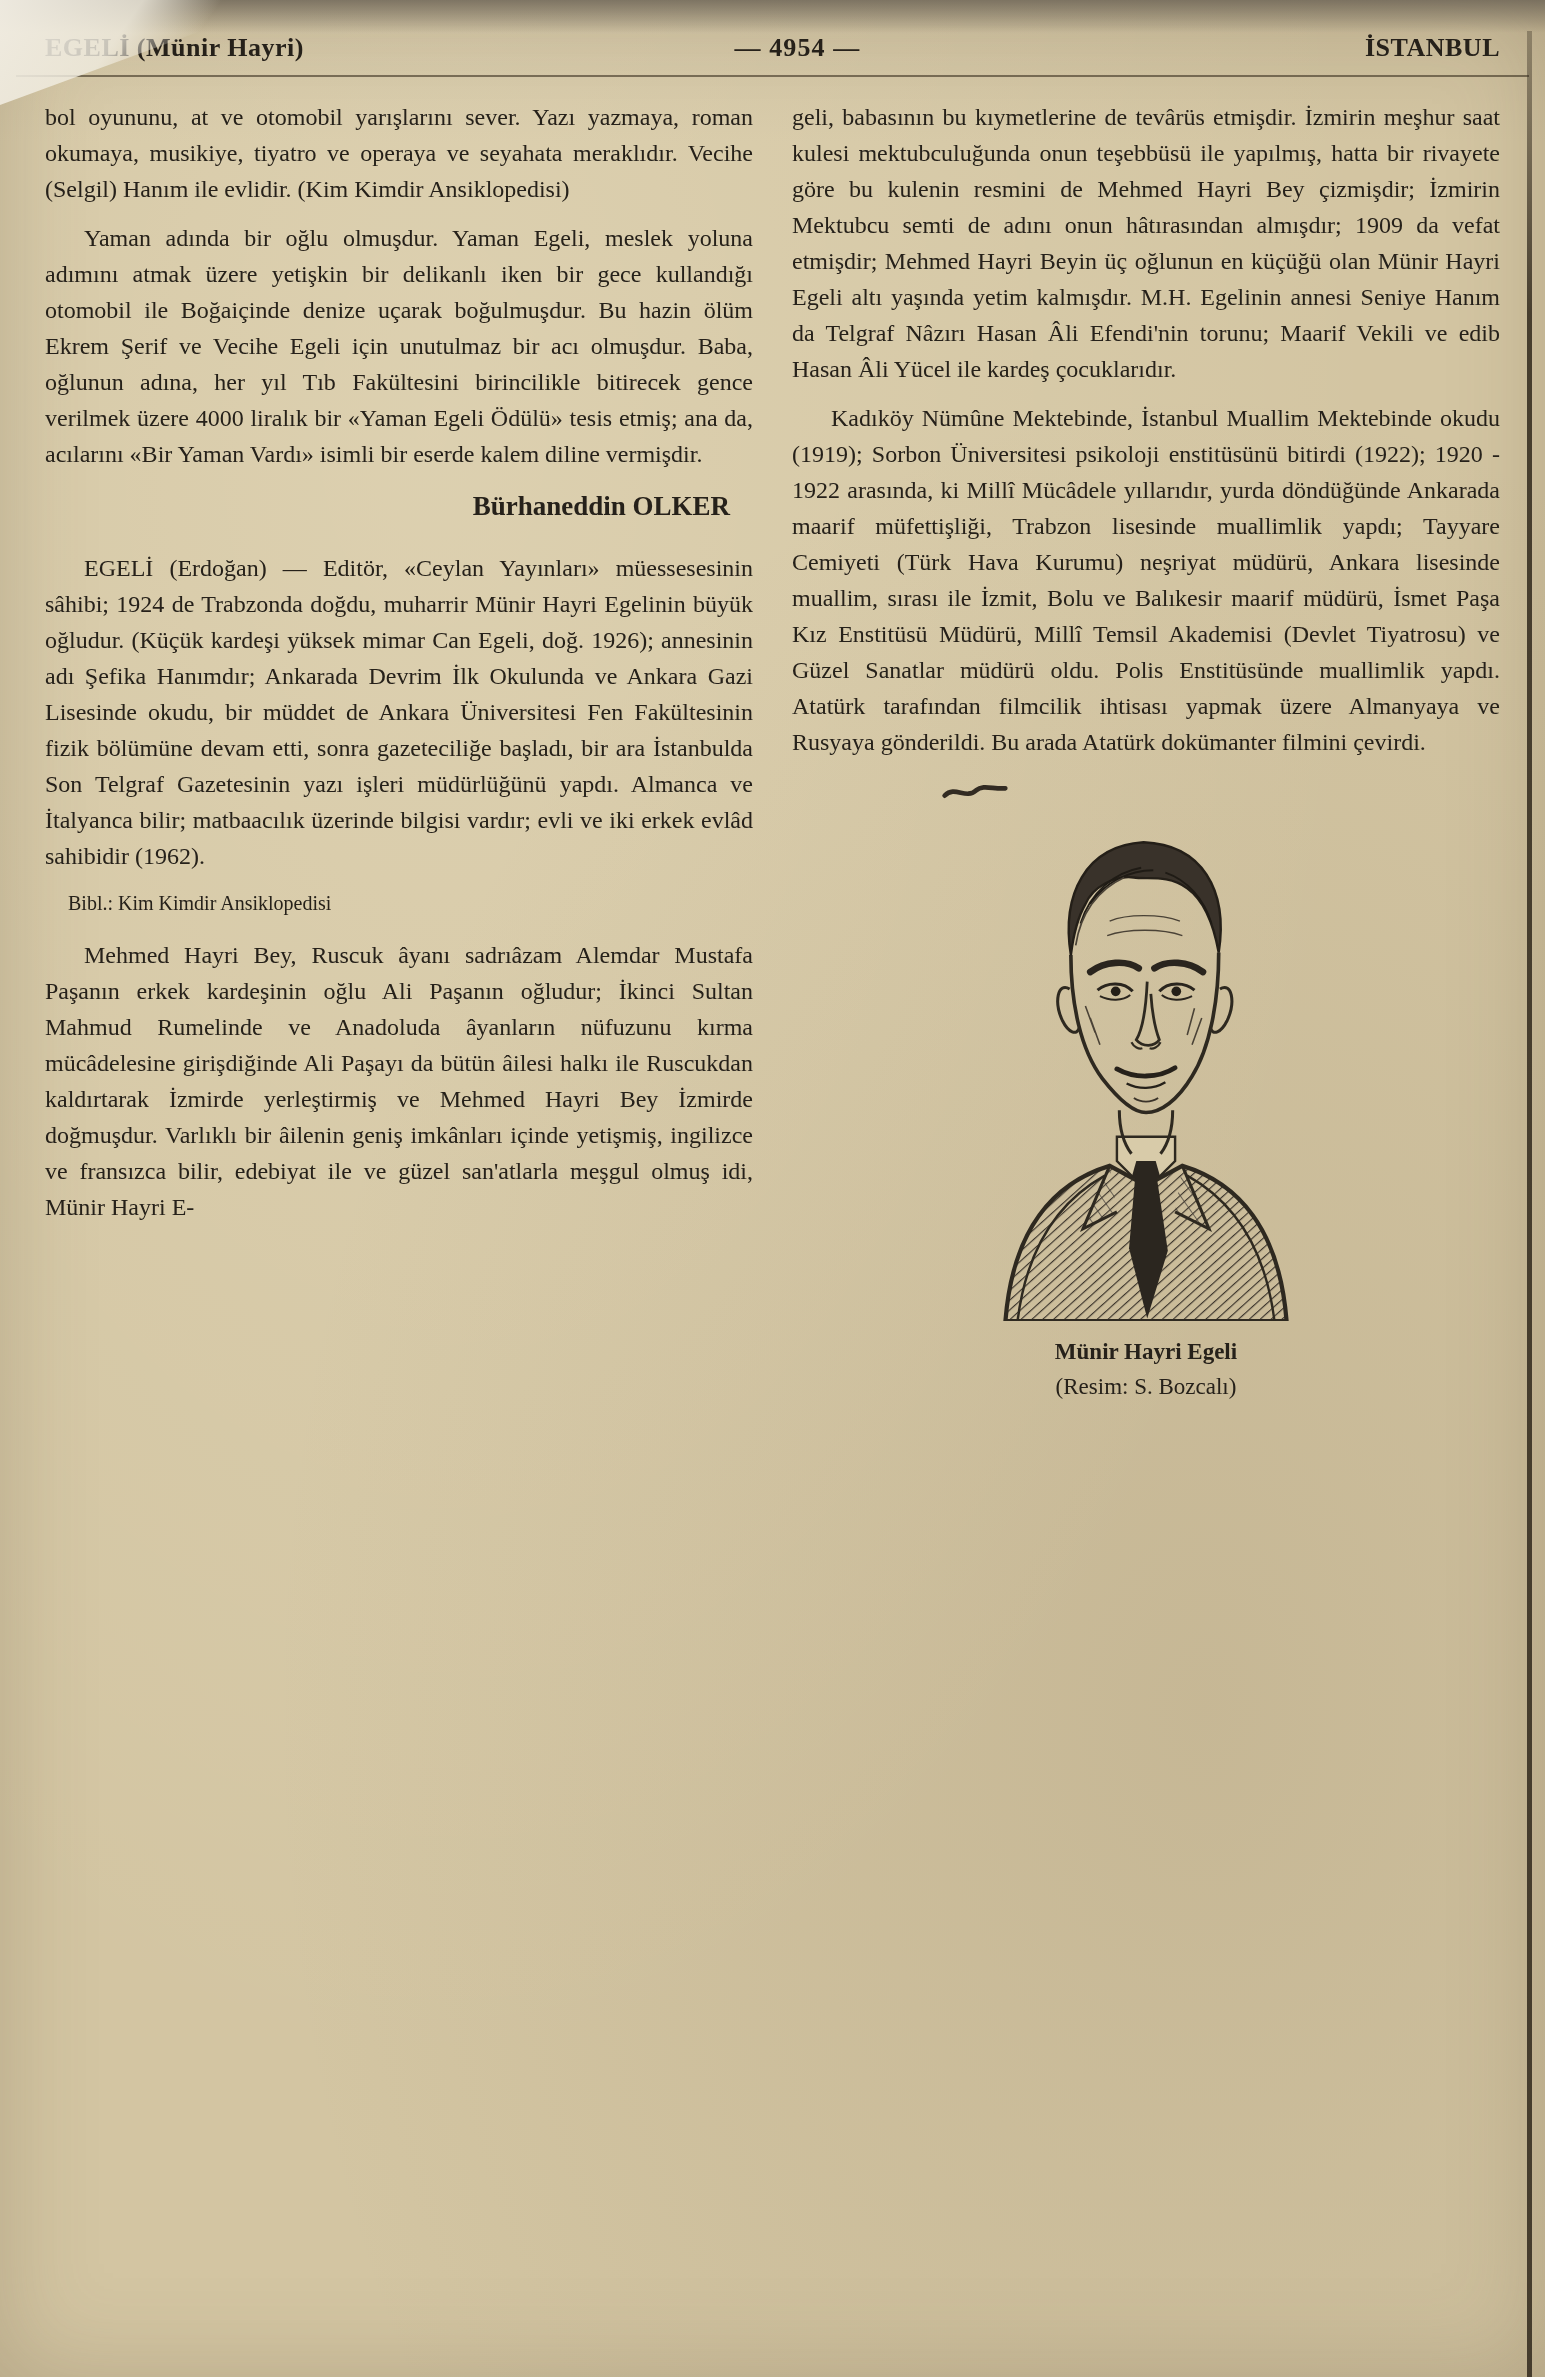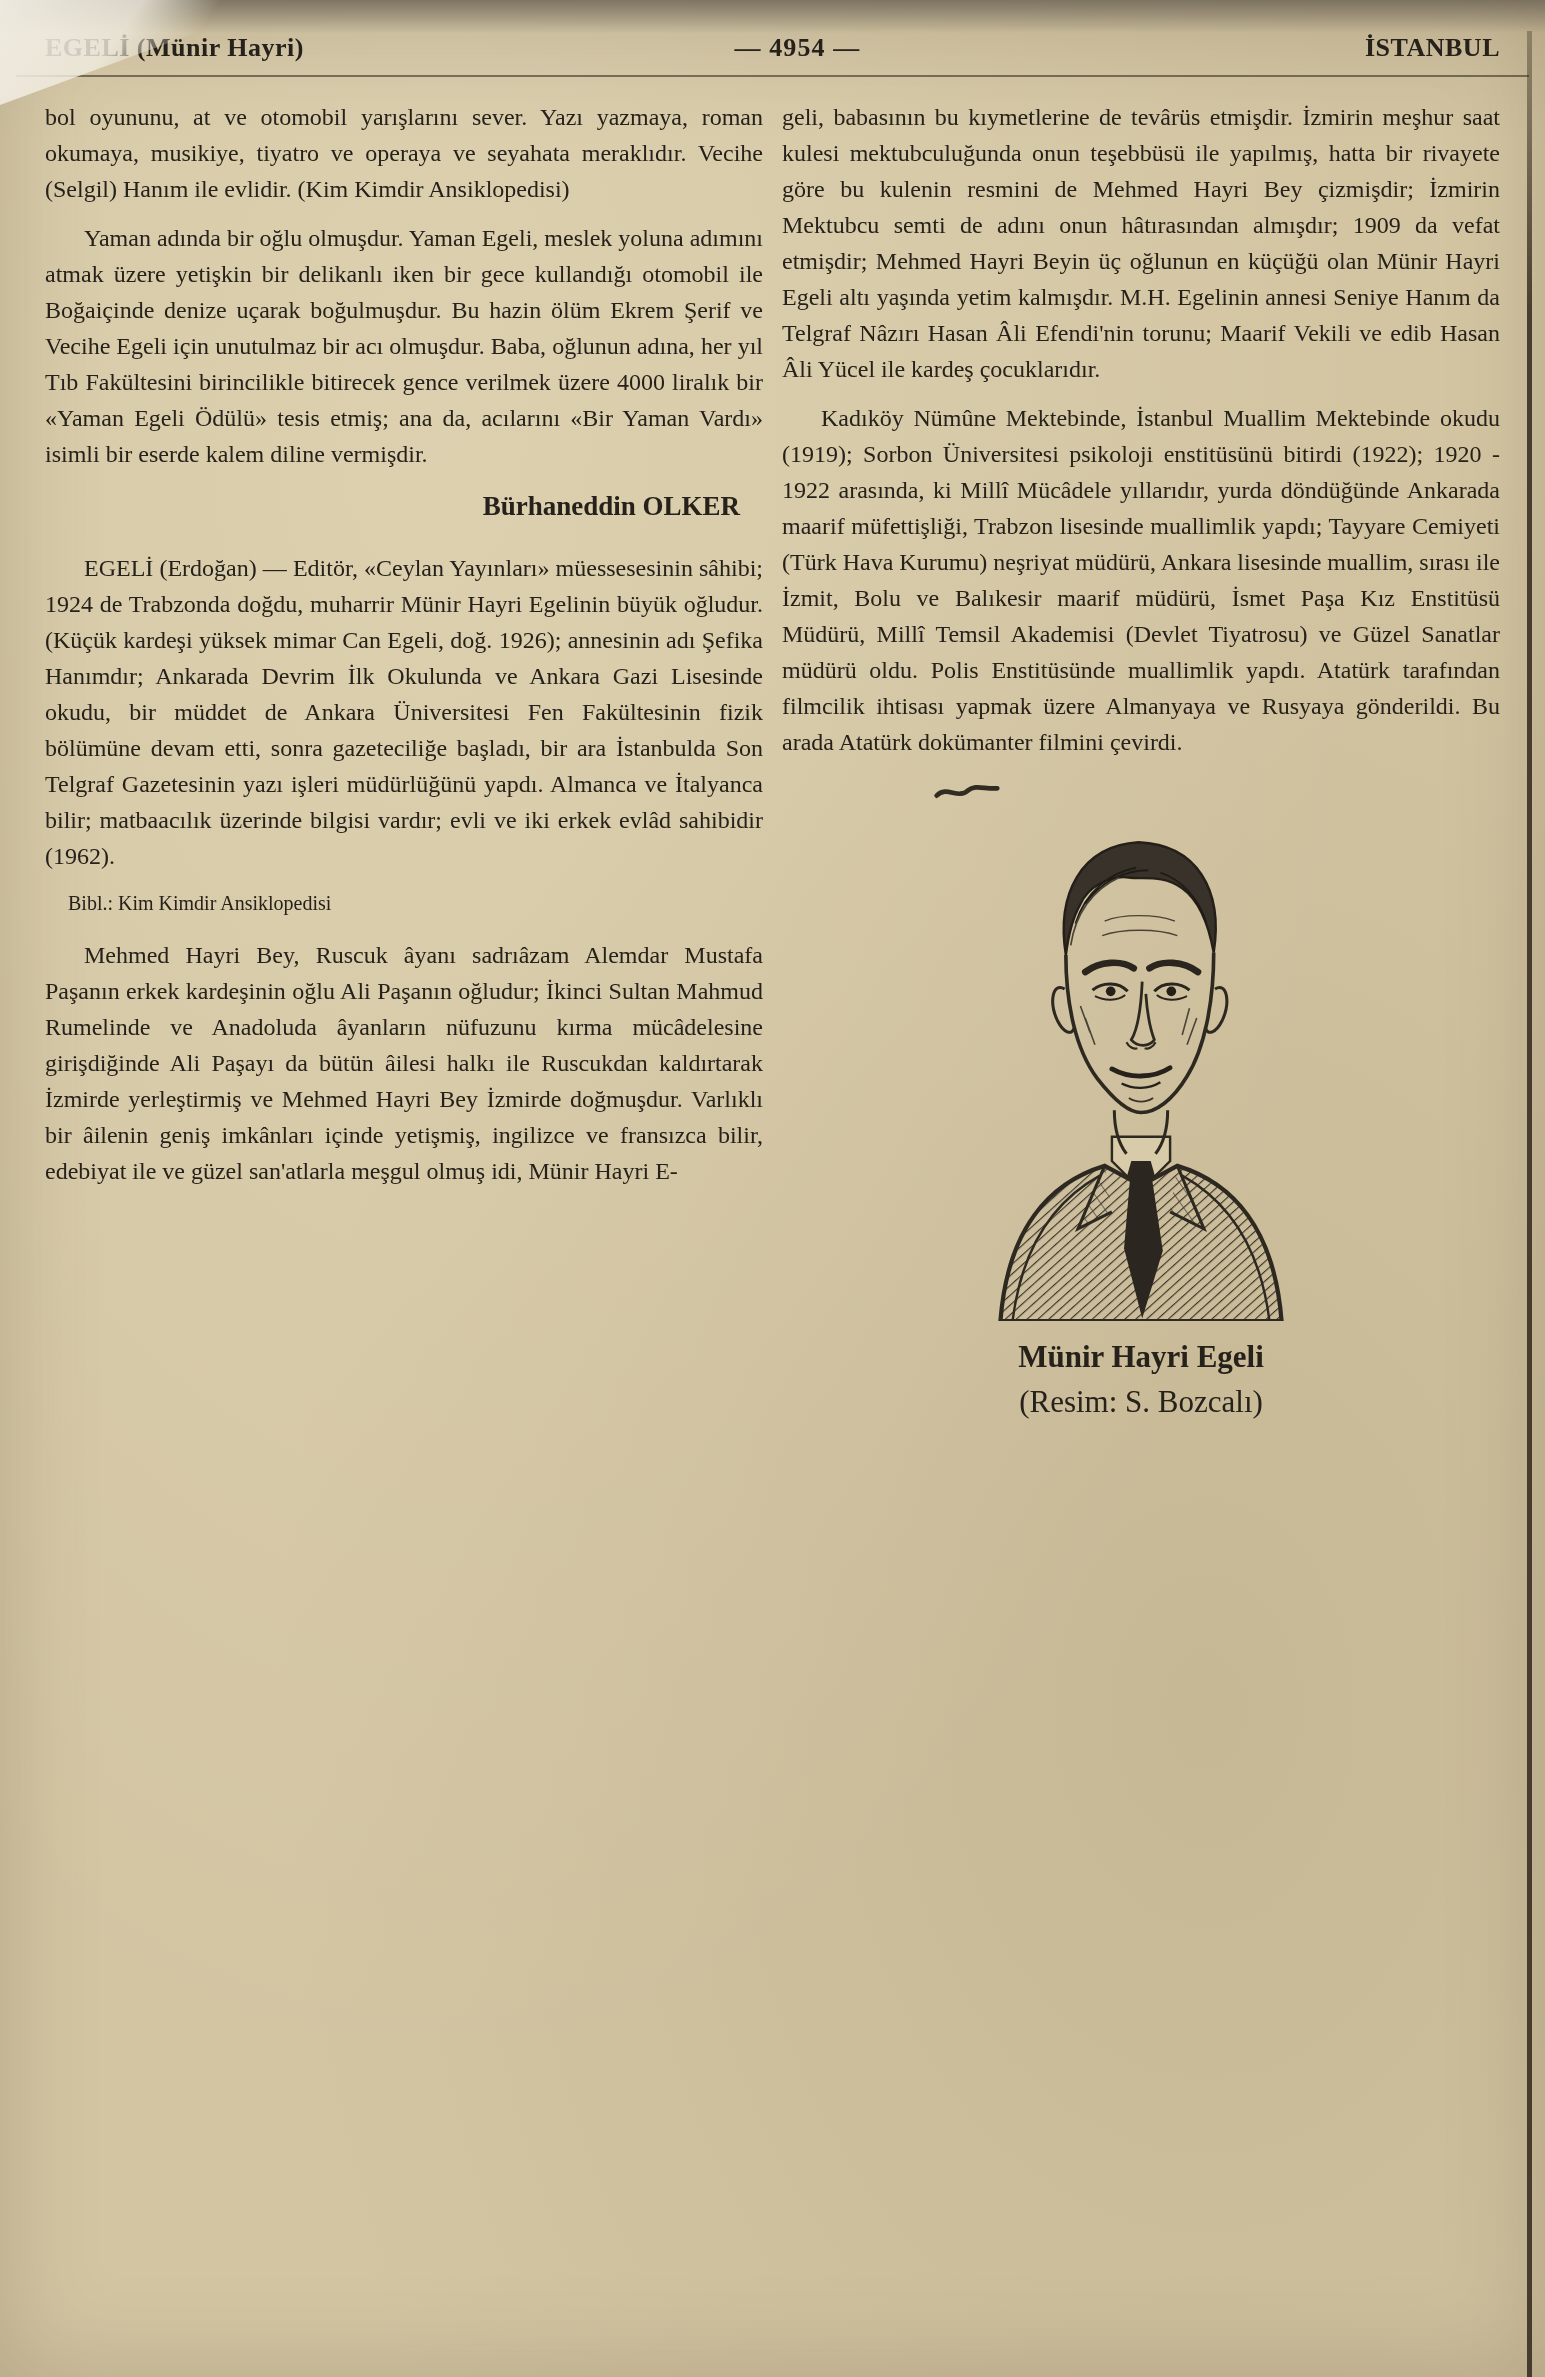--- a/index.html
+++ b/index.html
@@ -25,33 +25,33 @@
     clip-path:polygon(0 0,100% 0,0 100%);}
   .right-edge-line{position:absolute;right:12.6px;top:31px;bottom:0;width:5.3px;
     background:linear-gradient(180deg, rgba(52,44,32,.35), rgba(48,40,28,.85) 12%, rgba(48,40,28,.85));}
   
   .page-header{display:flex;justify-content:space-between;align-items:baseline;
     padding:33px 45px 0 45px;font-size:26px;}
   .h-left,.h-right{font-weight:bold;letter-spacing:0.5px;}
   .h-center{font-weight:bold;letter-spacing:1.1px;transform:translateX(-37px);text-align:right;}
   .header-rule{margin:11.6px 16px 0 16px;border-bottom:2.1px solid rgba(58,48,32,.6);}
   
-  .columns{display:flex;gap:19px;padding:22px 45px 0 45px;}
+  .columns{display:flex;gap:39px;padding:22px 45px 0 45px;}
   .col{flex:1;font-size:24px;line-height:1.5;text-align:justify;}
   .para{margin:0 0 13.7px 0;}
   .indent{text-indent:39px;}
   .no-indent{text-indent:0;}
   .lead{font-weight:normal;}
   .signature{text-align:right;font-weight:bold;font-size:27px;margin:2.1px 23px 24px 0;}
   .bibl{font-size:20px;margin:0 0 19px 0;text-indent:23px;}
   
   .ink-squiggle{margin:18px 0 0 21%;height:24px;}
   .portrait{margin:9.5px auto 0 auto;text-align:center;}
   .portrait svg.sketch{display:block;margin:0 auto;}
-  figcaption{margin-top:14.8px;font-size:31px;line-height:1.35;}
+  figcaption{margin-top:14.8px;font-size:23px;line-height:1.35;}
   .cap1{font-weight:bold;}
   .cap2{margin-top:4px;}
 </style>
 </head>
 <body>
 
 <div class="page">
 
   <div class="top-band"></div>
   <div class="corner-patch"></div>

